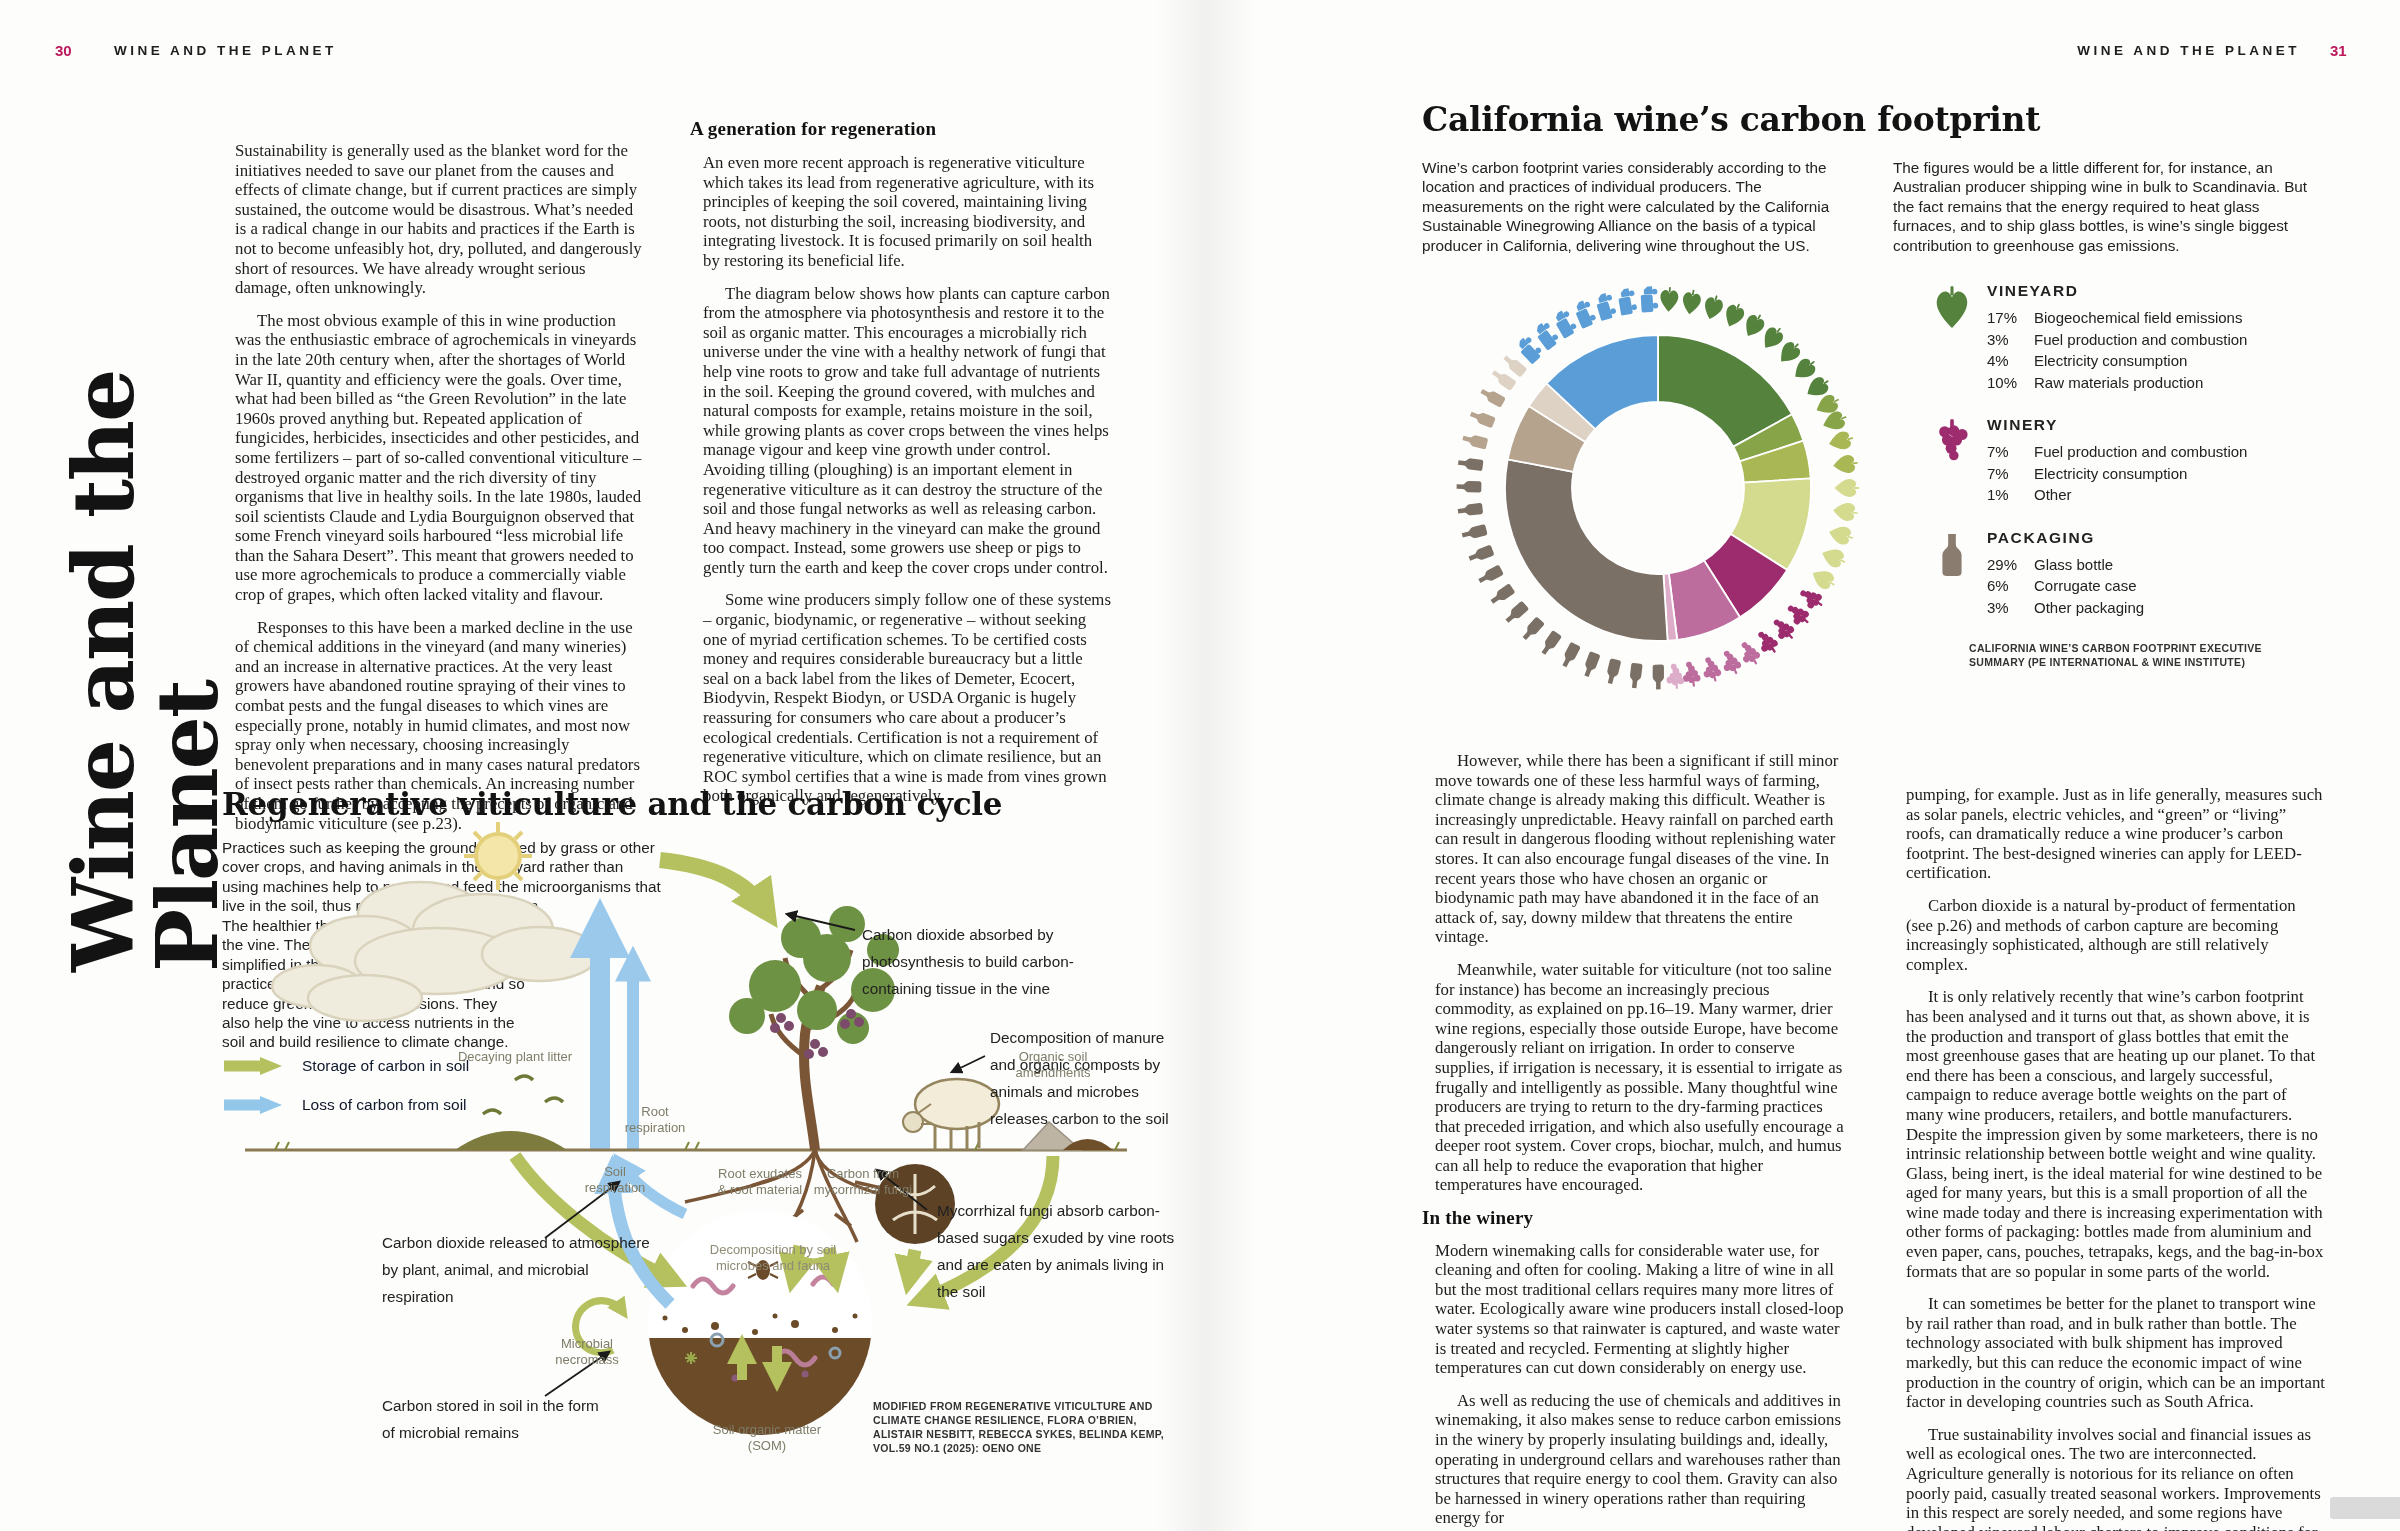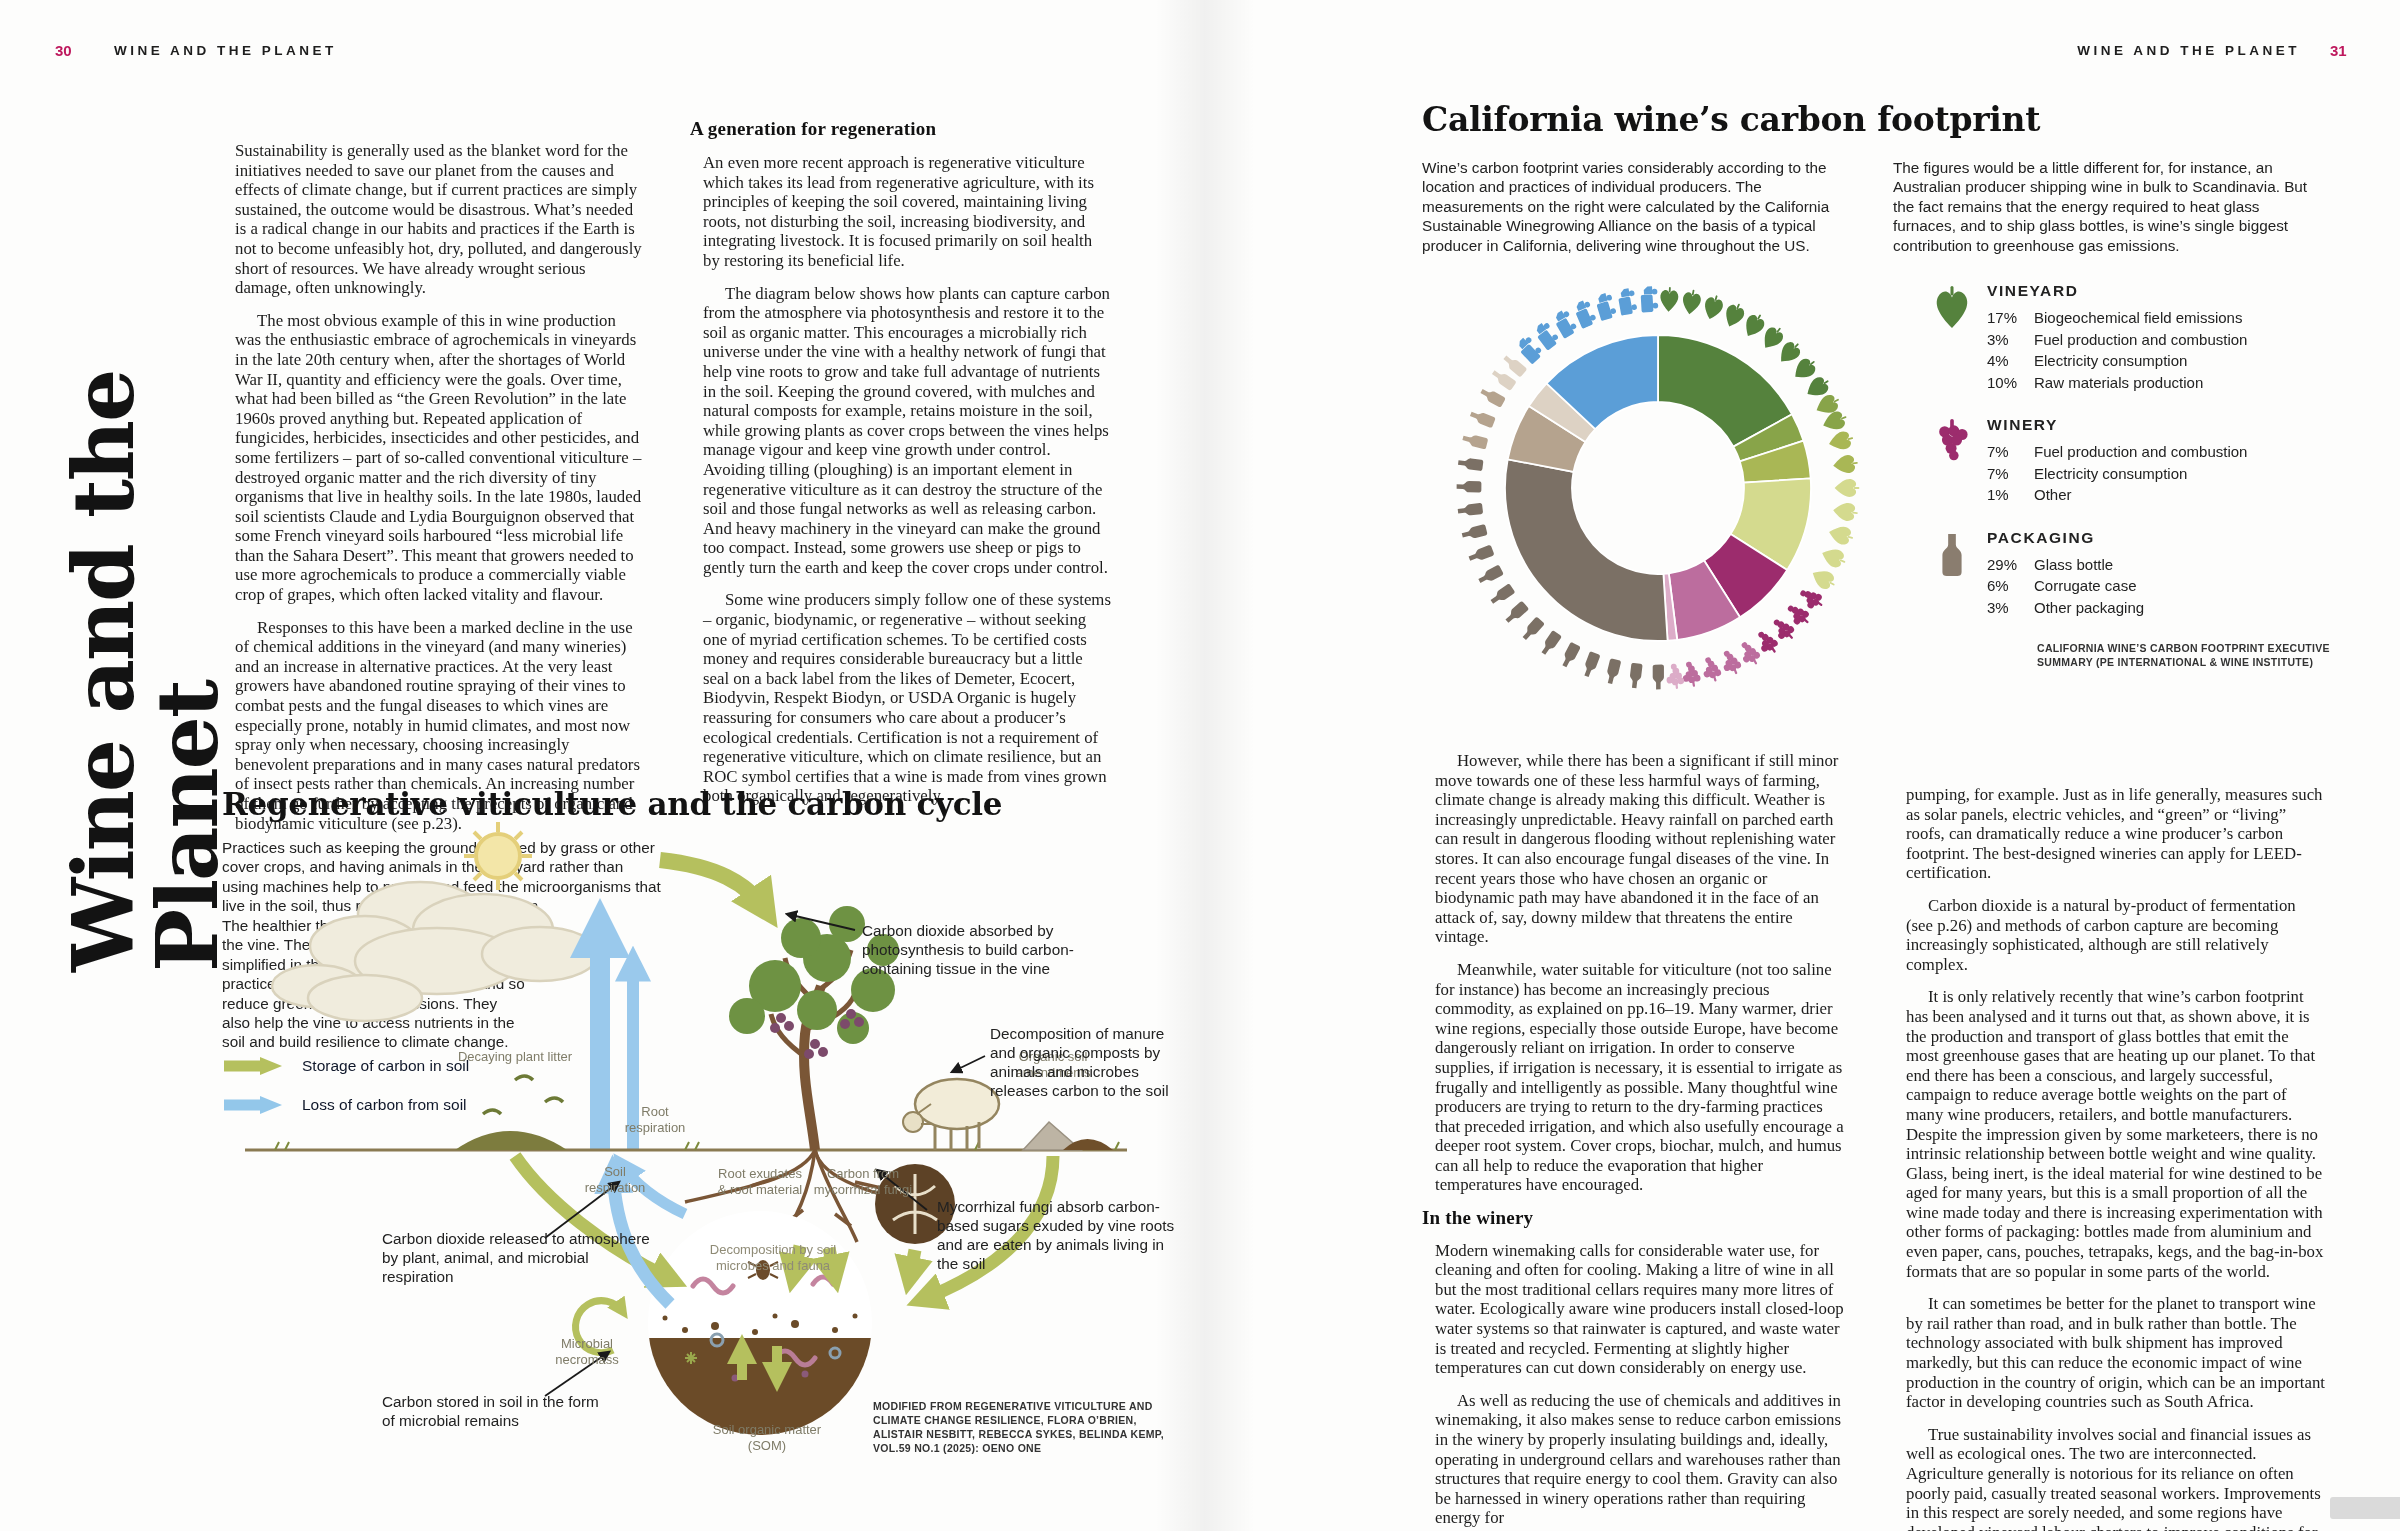--- a/index.html
+++ b/index.html
@@ -13,32 +13,32 @@
           font-family:"DejaVu Serif","Liberation Serif",serif;font-weight:bold;
           font-size:84px;letter-spacing:-2px;color:#131313;height:860px;line-height:1}
   .serifcol{font-size:16.8px;line-height:19.6px;color:#1c1c1c}
   .serifcol p{margin:13px}
   .serifcol p.ind{text-indent:22px}
   .sanshead{font-family:Liberation Serif, serif;font-weight:bold;font-size:19px;
             color:#111;margin:0 0 5px 0;letter-spacing:.2px}
   .bighead{font-family:"DejaVu Serif","Liberation Serif",serif;font-weight:bold;
            font-size:31px;letter-spacing:-.3px;color:#131313;margin:0;white-space:nowrap}
   .sanspara{font-family:"Liberation Sans",sans-serif;font-size:15.3px;line-height:19.4px;color:#222}
-  .callout{font-family:"Liberation Sans",sans-serif;font-size:15.3px;line-height:19px;color:#222}
+  .callout{font-family:"Liberation Sans",sans-serif;font-size:15.3px;line-height:27px;color:#222}
   .citation{font-family:"Liberation Sans",sans-serif;font-weight:bold;font-size:10.5px;
             line-height:14px;letter-spacing:.3px;color:#333}
   .cyc-legend-row{display:flex;align-items:center;gap:18px;margin-bottom:17px}
   .cyc-legend-row .lab{font-family:"Liberation Sans",sans-serif;font-size:15.5px;color:#0f172a}
   .legend{font-family:"Liberation Sans",sans-serif;color:#222}
   .lg-group{display:flex;gap:8px;margin-bottom:23px}
   .lg-iconcol{width:54px;flex:0 0 54px;display:flex;justify-content:center;align-items:flex-start;padding-top:2px}
   .lg-title{font-weight:bold;font-size:15.5px;letter-spacing:1.6px;margin-bottom:7px}
   .lg-item{display:flex;font-size:15px;line-height:21.5px}
   .lg-item .pct{width:47px;flex:0 0 47px}
-  .lg-source{font-weight:bold;font-size:10.5px;line-height:14px;letter-spacing:.3px;color:#333;margin-top:14px;margin-left:112px;width:300px}
+  .lg-source{font-weight:bold;font-size:10.5px;line-height:14px;letter-spacing:.3px;color:#333;margin-top:14px;margin-left:44px;width:300px}
   .gutter{left:1155px;top:0;width:100px;height:1531px;
           background:linear-gradient(to right,rgba(0,0,0,0) 0%,rgba(0,0,0,.05) 50%,rgba(0,0,0,0) 100%)}
   .corner-smudge{right:0;bottom:12px;width:70px;height:22px;background:#bdbdbd;opacity:.55;border-radius:3px 0 0 3px}
   svg text{font-family:"Liberation Sans",sans-serif}
   .diag-label{font-size:13px;fill:#7f7c68}
   .diag-label-light{font-size:13px;fill:#8f8b76}
 </style>
 </head>
 <body>
 

